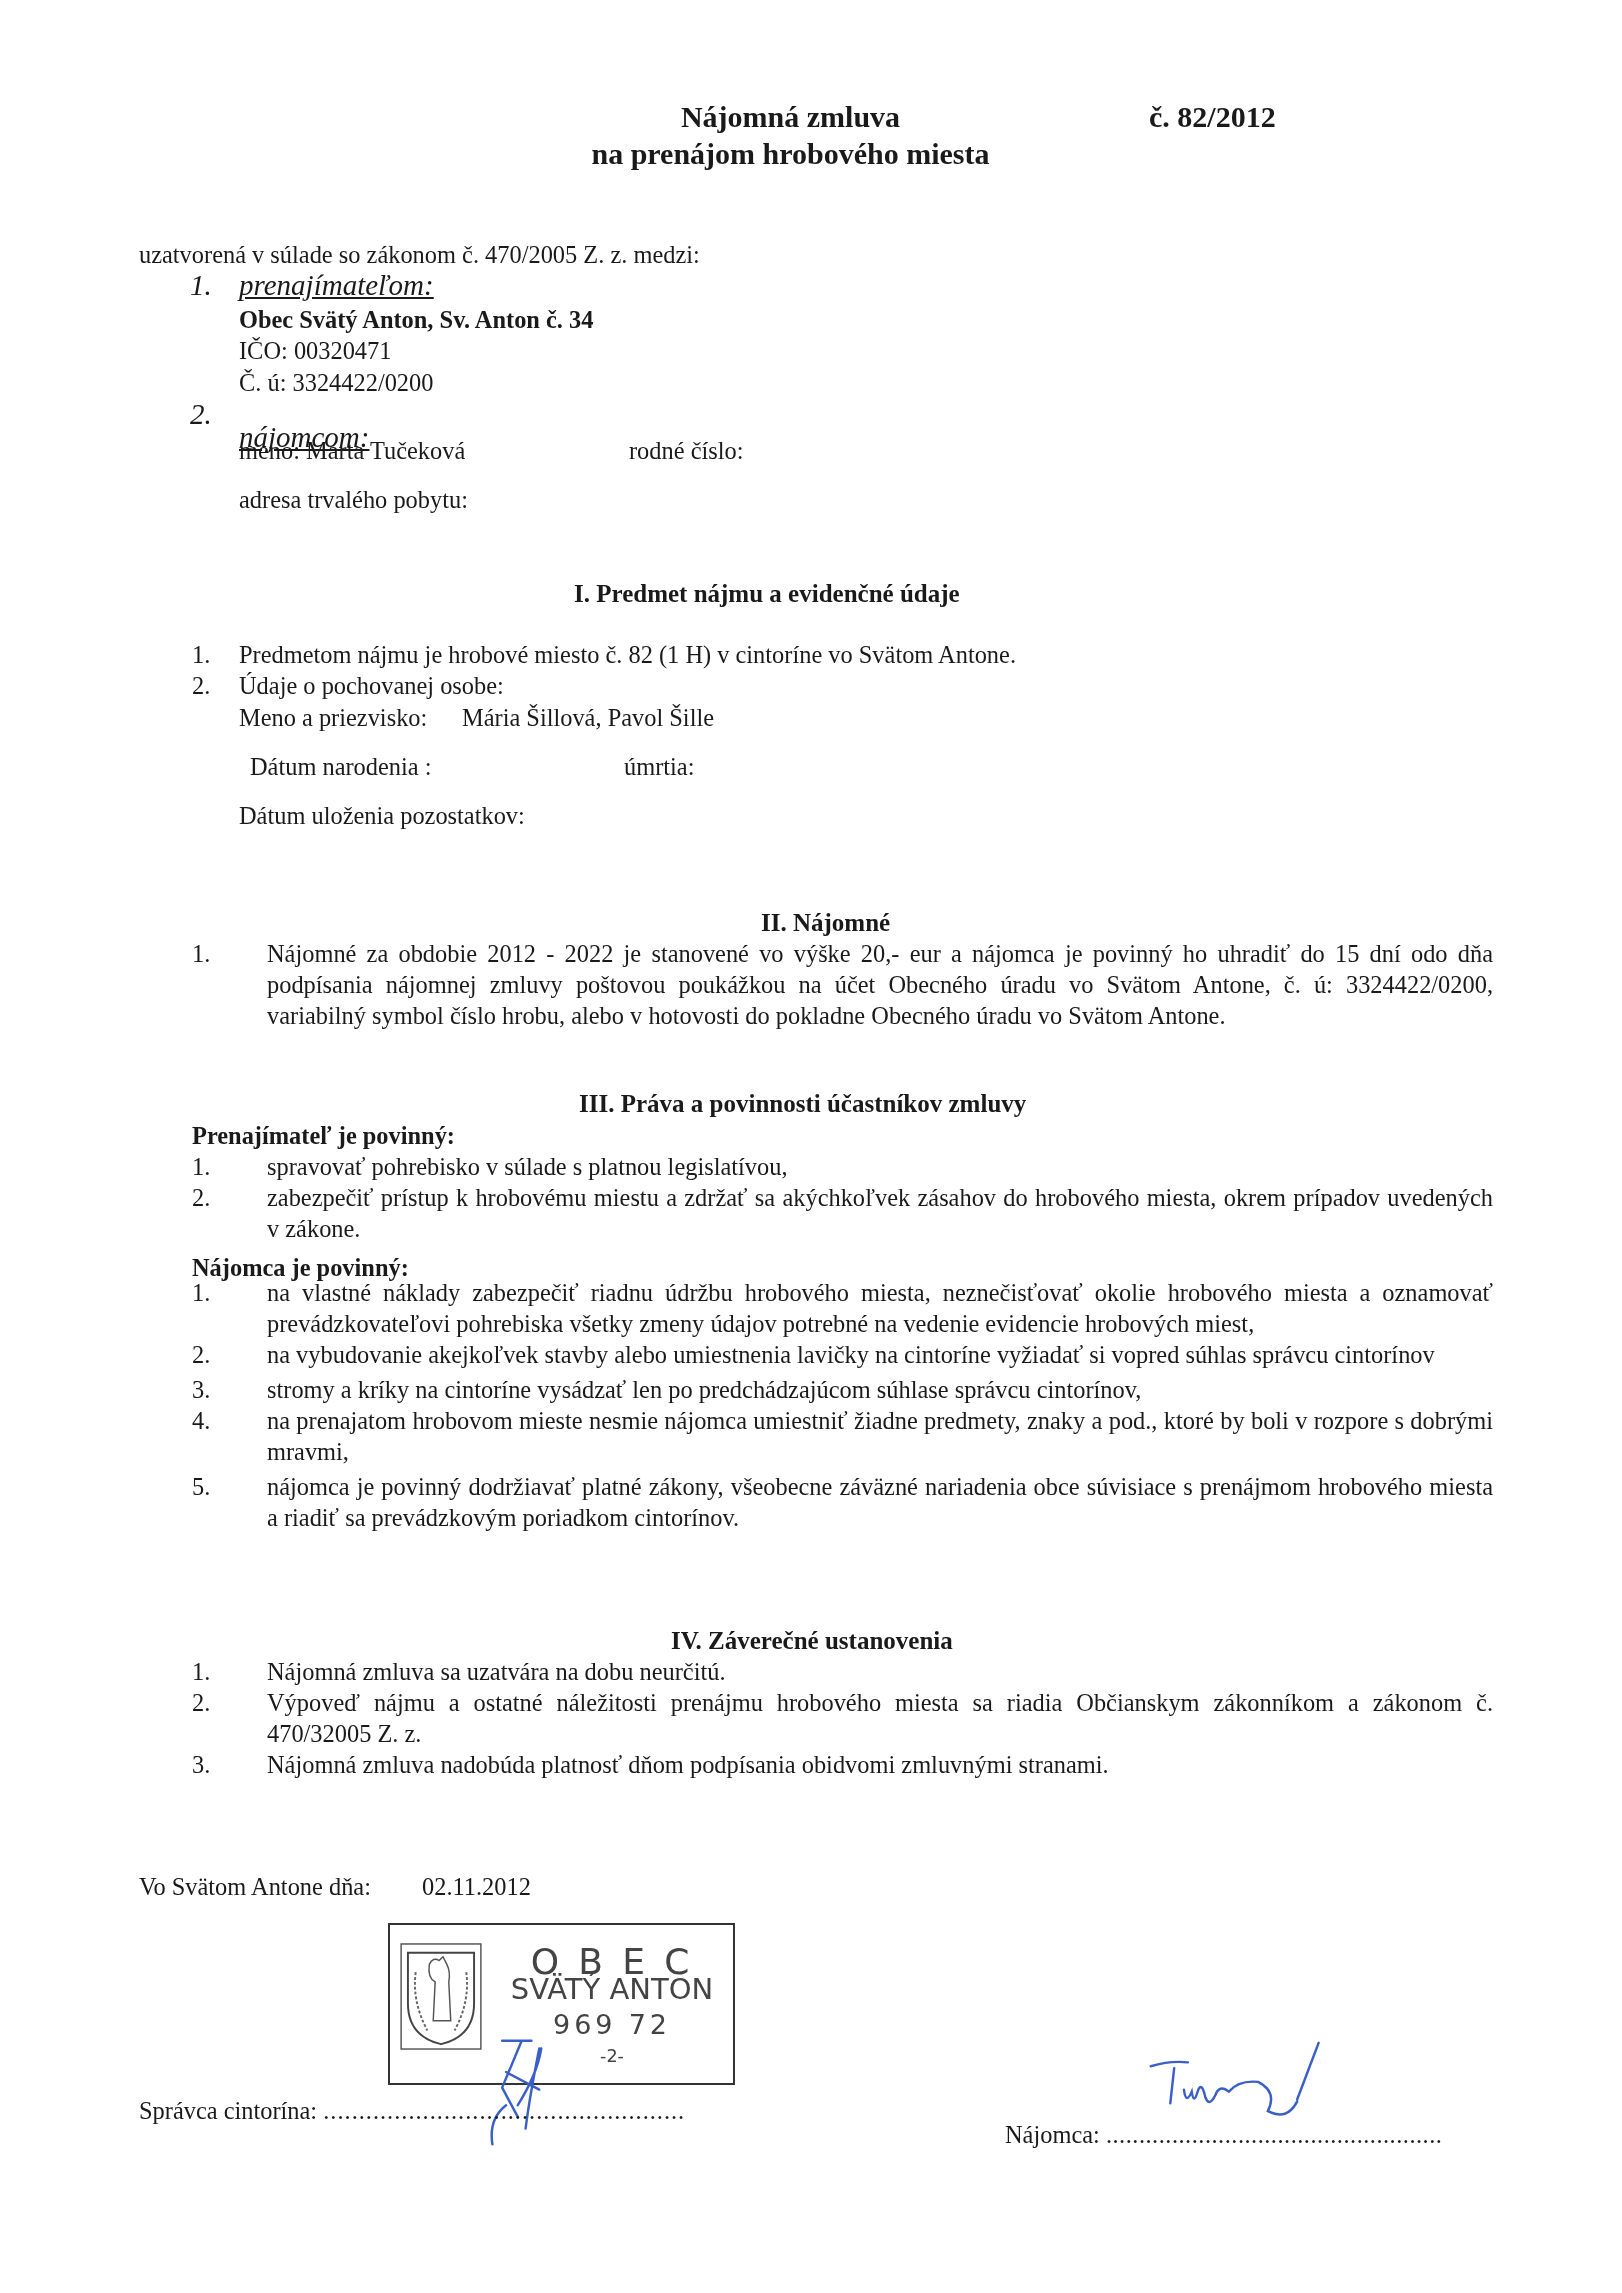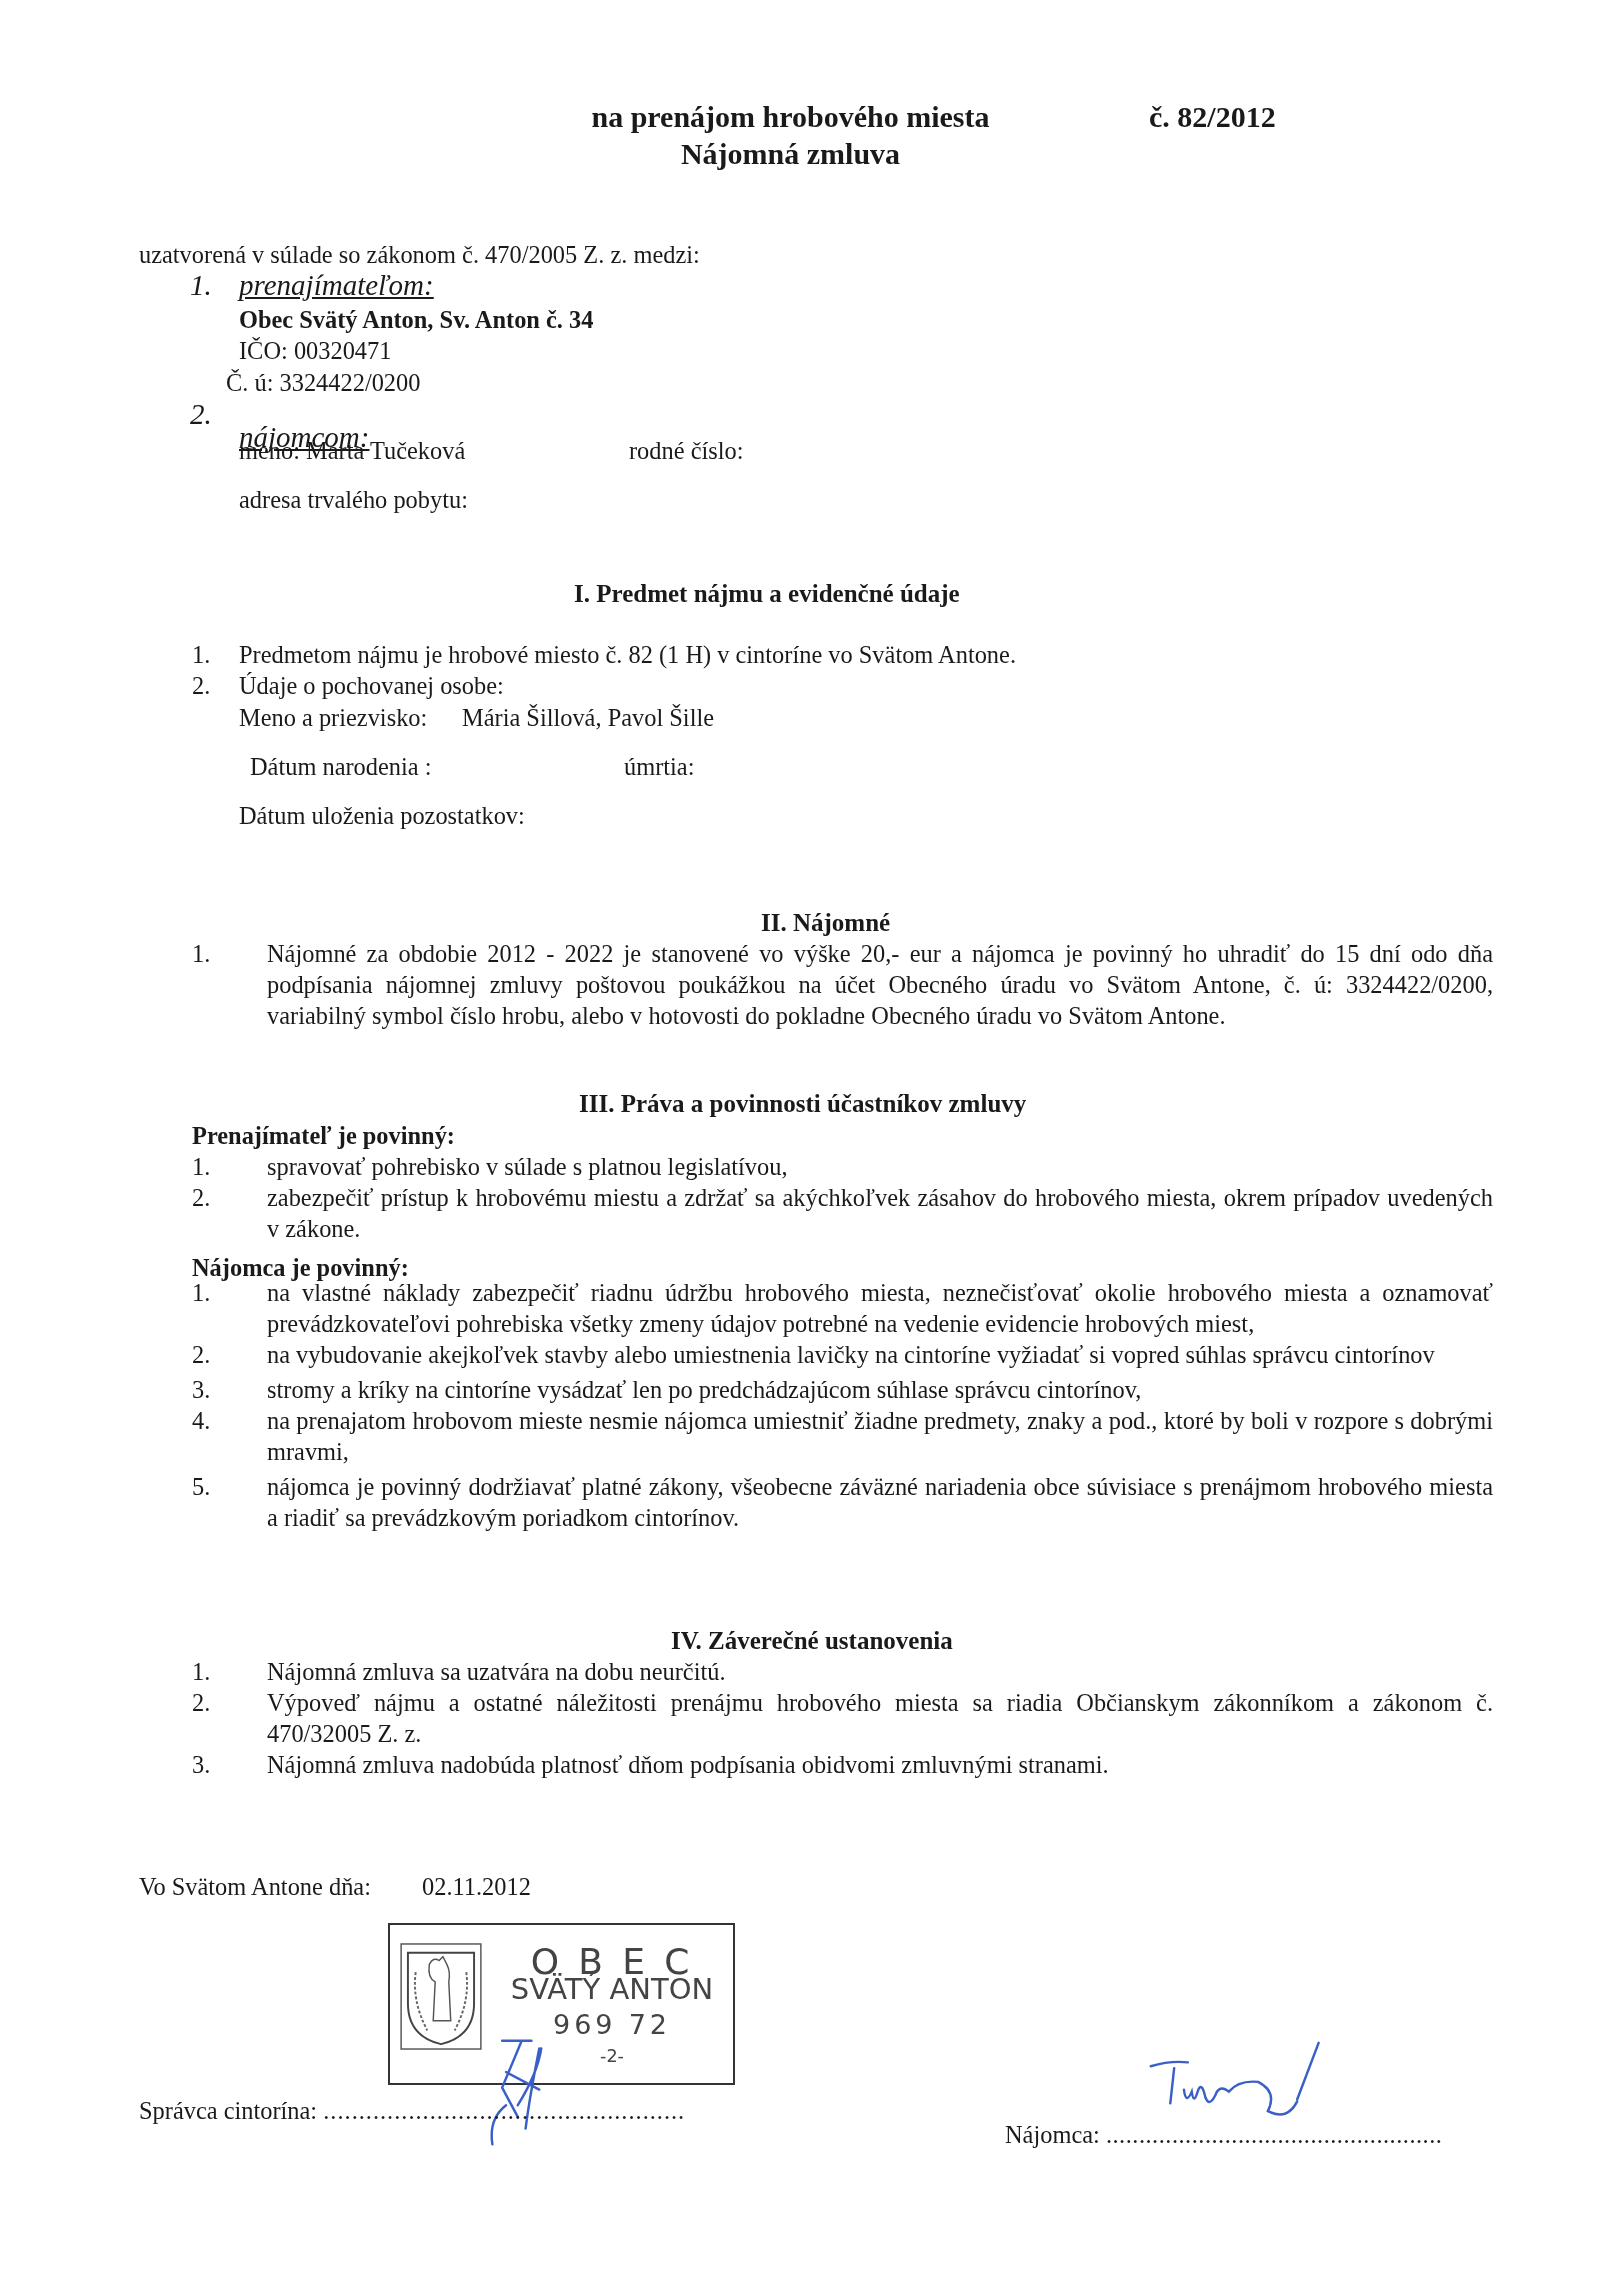--- a/index.html
+++ b/index.html
@@ -25,32 +25,32 @@
   }
   .stamp .shield { position: absolute; left: 9.8px; top: 17.6px; width: 82px; height: 107px; }
   .stamp .txt { position: absolute; left: 105px; width: 234px; text-align: center;
     font-family: "DejaVu Sans", sans-serif; color: #444; }
   .dots { letter-spacing: 1px; }
 </style>
 </head>
 <body>
 
 <div class="abs title" style="left:527px; top:98px; width:527px;">
+  <div>Nájomná zmluva</div>
   <div>na prenájom hrobového miesta</div>
-  <div>Nájomná zmluva</div>
 </div>
 <div class="abs title" style="left:1149px; top:98px;">č. 82/2012</div>
 
 <div class="abs body" style="left:139px; top:239px;">uzatvorená v súlade so zákonom č. 470/2005 Z. z. medzi:</div>
 
 <div class="abs num-ital" style="left:190px; top:269px;">1.</div>
 <div class="abs ital-u" style="left:239px; top:269px;">prenajímateľom:</div>
 <div class="abs body bold" style="left:239px; top:304px;">Obec Svätý Anton, Sv. Anton č. 34</div>
 <div class="abs body" style="left:239px; top:335px;font-family:Liberation Serif, serif;">IČO: 00320471</div>
-<div class="abs body" style="left:226px; top:367px;text-align:right;">Č. ú: 3324422/0200</div>
+<div class="abs body" style="left:239px; top:367px;text-align:right;">Č. ú: 3324422/0200</div>
 
 <div class="abs num-ital" style="left:190px; top:398px;">2.</div>
 <div class="abs ital-u" style="left:239px; top:421px;">nájomcom:</div>
 <div class="abs body" style="left:239px; top:435px;">meno: Marta Tučeková</div>
 <div class="abs body" style="left:629px; top:435px;">rodné číslo:</div>
 <div class="abs body" style="left:239px; top:484px;">adresa trvalého pobytu:</div>
 
 <div class="abs sec" style="left:566px; top:580px;">I. Predmet nájmu a evidenčné údaje</div>
 <div class="abs body" style="left:192px; top:639px;">1.</div>
 <div class="abs body" style="left:239px; top:639px;">Predmetom nájmu je hrobové miesto č. 82 (1 H) v cintoríne vo Svätom Antone.</div>

